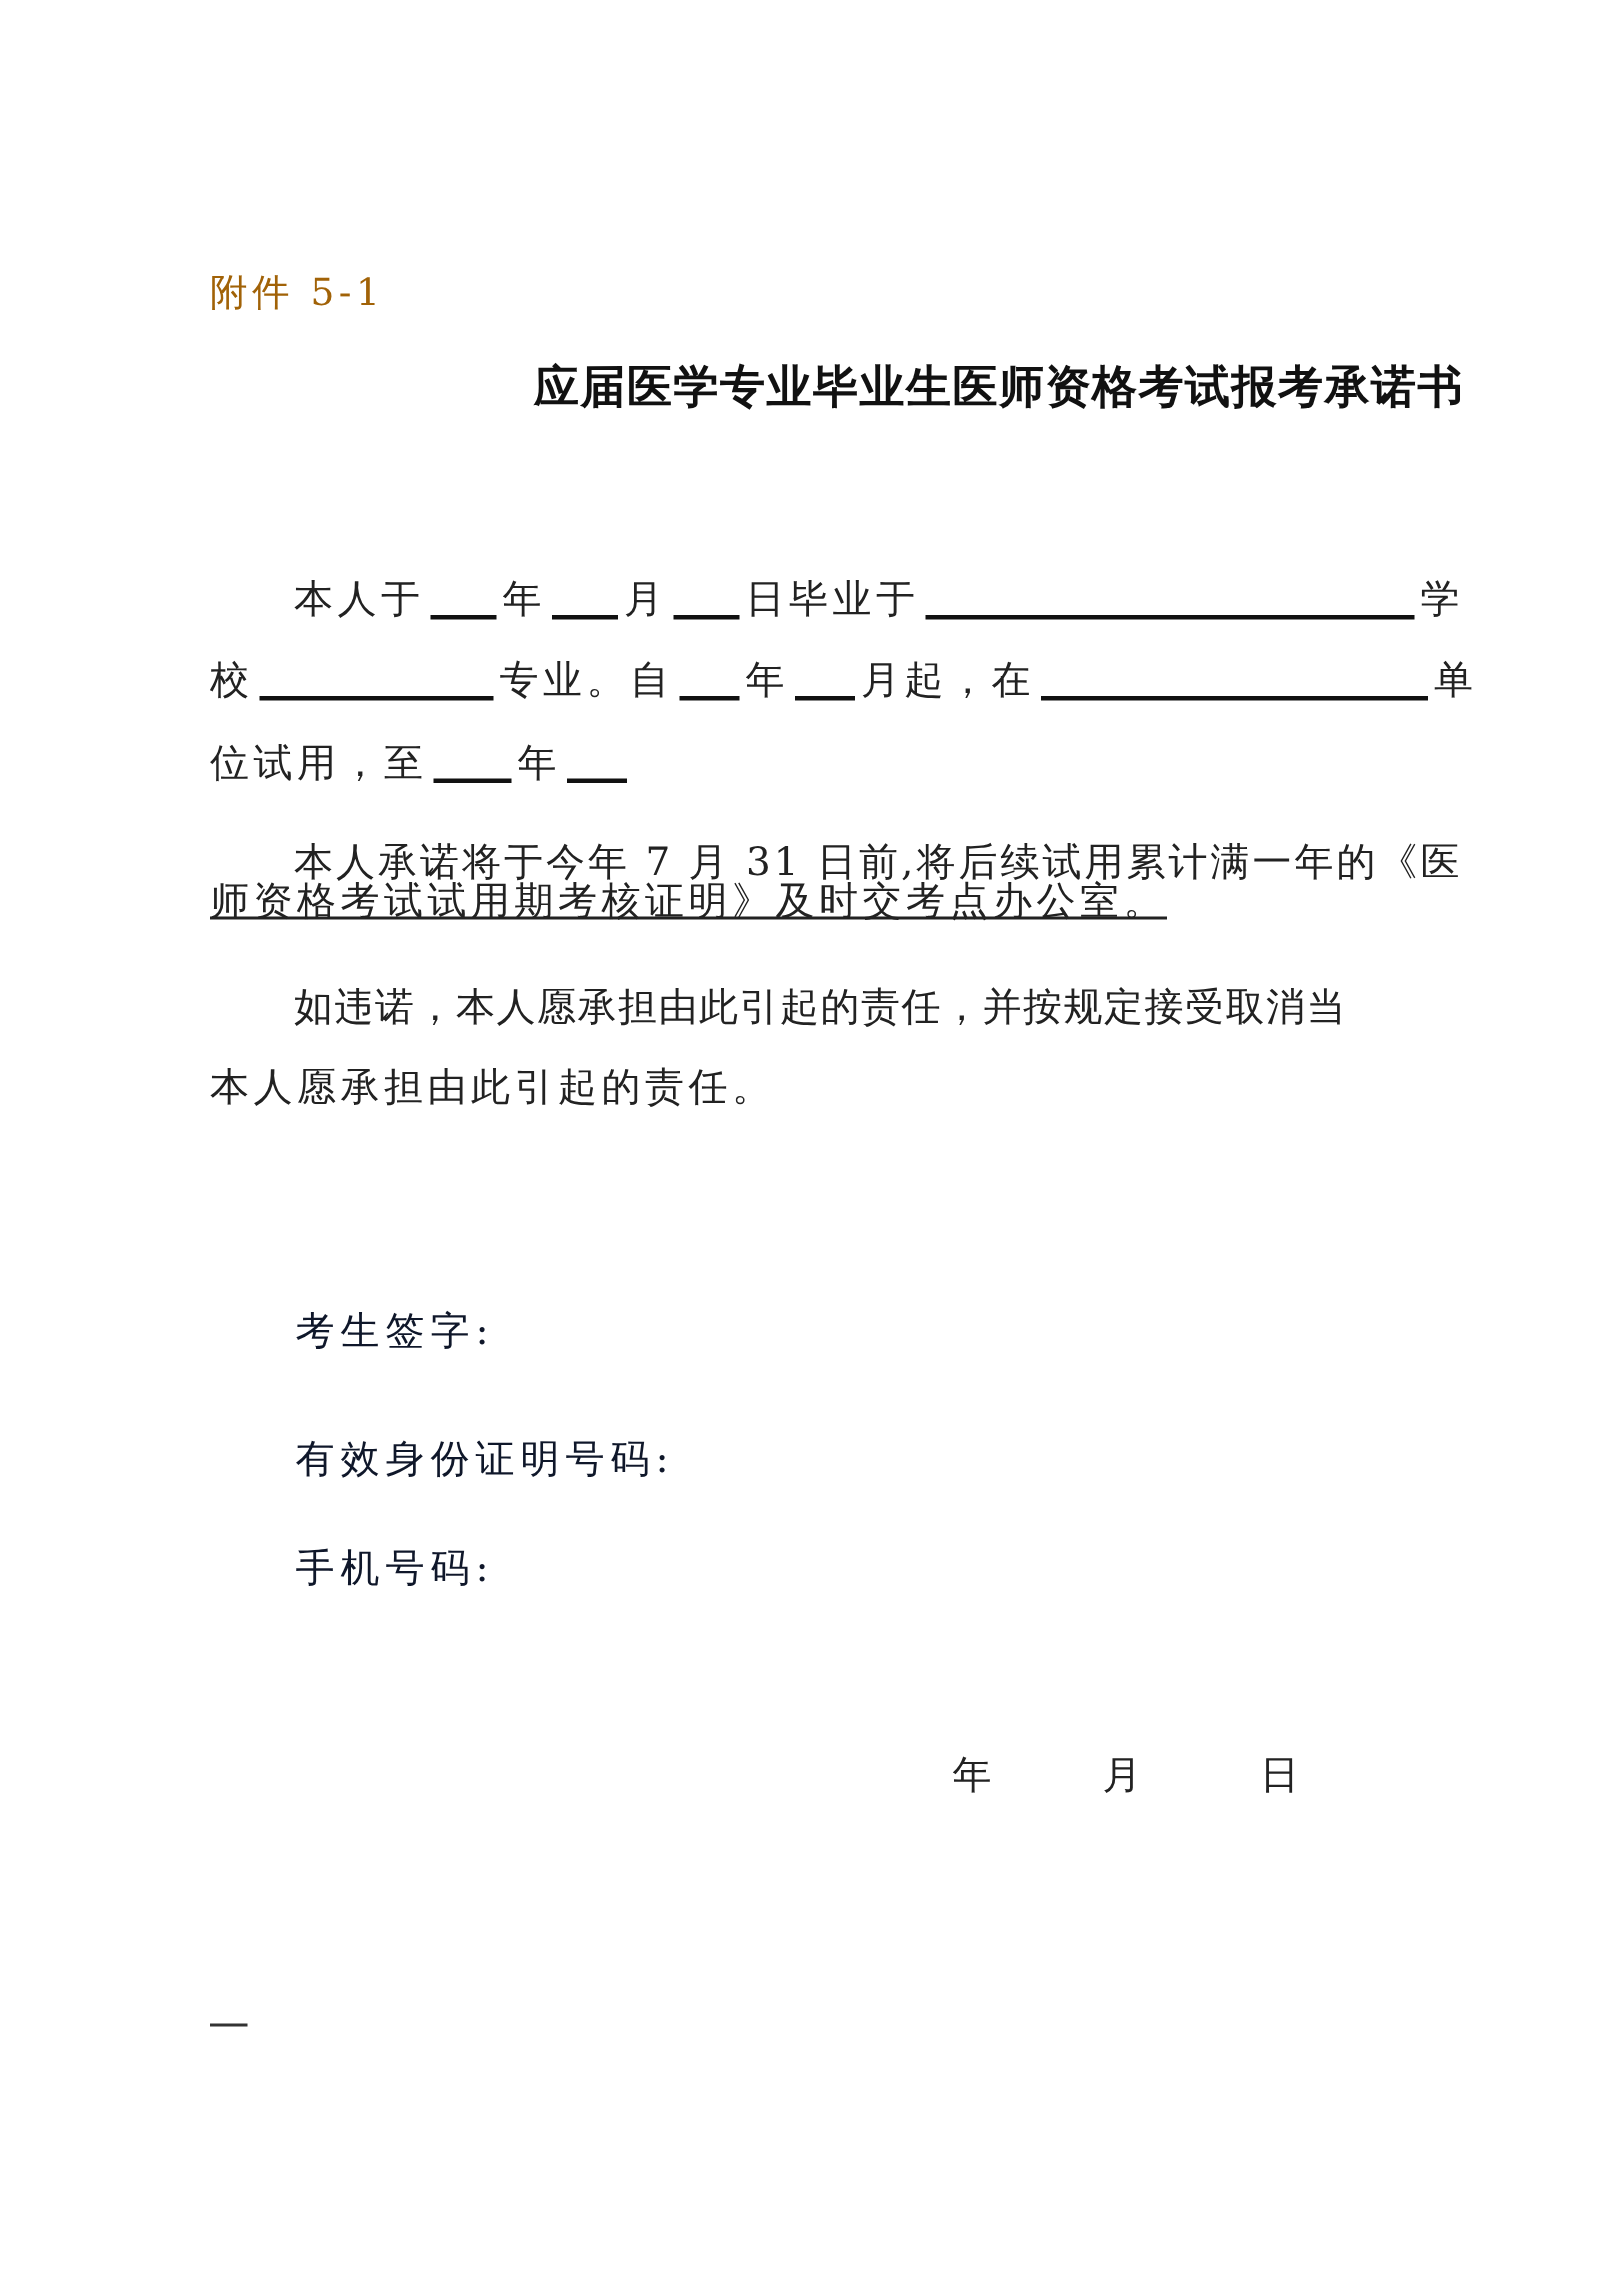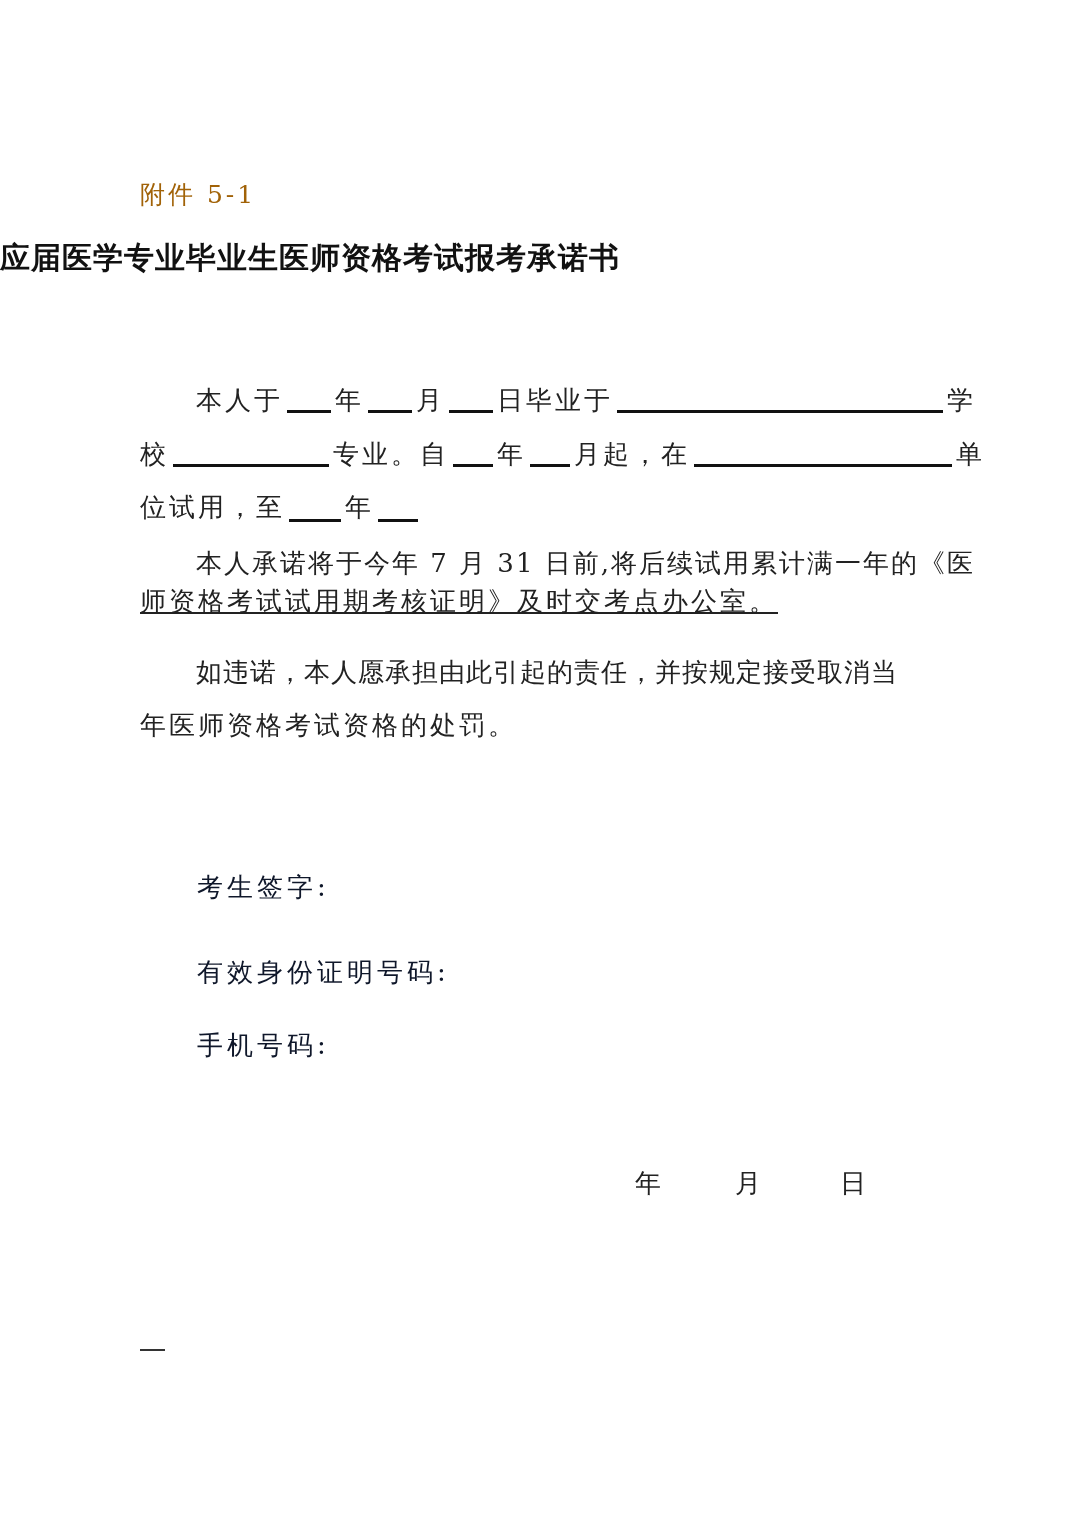--- a/index.html
+++ b/index.html
@@ -1,20 +1,20 @@
 <!DOCTYPE html>
 <html><head>
 <meta charset="utf-8">
 <style>
   html, body { margin: 0; padding: 0; background: #ffffff; }
   body { width: 1080px; height: 1527px; position: relative; overflow: hidden;
          font-family: "DejaVu Serif", "Liberation Serif", serif; color: #1a1a1a; }
   .abs { position: absolute; white-space: nowrap; }
   .attachment { left: 140px; top: 178px; font-size: 25px; letter-spacing: 3px; color: #a16207; }
-  .title { left: 0; width: 976px; top: 238px; text-align: left; font-family: "DejaVu Sans", "Liberation Sans", sans-serif;
+  .title { left: 0; width: 976px; top: 238px; text-align: right; font-family: "DejaVu Sans", "Liberation Sans", sans-serif;
            font-size: 30px; font-weight: bold; letter-spacing: 1px; color: #111; }
   .line { left: 140px; font-size: 26px; letter-spacing: 3px; color: #222; height: 34px; line-height: 34px; }
   .blank { display: inline-block; border-bottom: 3px solid #111; height: 24px; vertical-align: bottom; margin: 0 4px 4px 4px; }
   .justify { width: 812px; display: flex; justify-content: space-between; align-items: flex-end; }
   .justify span { display: inline-block; }
   .sig { left: 197px; font-size: 26px; letter-spacing: 4px; color: #0f172a; }
   .date-part { font-size: 26px; color: #222; }
   .footer-dash { left: 140px; top: 1349px; width: 25px; height: 2px; background: #333; }
 </style>
 </head>
@@ -50,32 +50,32 @@
       <span class="blank" style="width:40px;"></span>
       <span>年</span>
       <span class="blank" style="width:40px;"></span>
       <span>月起，在</span>
       <span class="blank" style="width:258px;"></span>
     </span>
     <span>单</span>
   </div>
 </div>
 
-<div class="abs line" style="top:492px; display:flex; align-items:flex-end;font-family:Liberation Mono, monospace;">
+<div class="abs line" style="top:492px; display:flex; align-items:flex-end;">
   <span>位试用，至</span>
   <span class="blank" style="width:52px;"></span>
   <span>年</span>
   <span class="blank" style="width:40px;"></span>
 </div>
 
-<div class="abs line" style="top:546px; left:196px; letter-spacing:2px;">本人承诺将于今年 7 月 31 日前,将后续试用累计满一年的《医</div>
+<div class="abs line" style="top:558px; left:196px; letter-spacing:2px;">本人承诺将于今年 7 月 31 日前,将后续试用累计满一年的《医</div>
 <div class="abs line" style="top:584px; letter-spacing:3px;text-decoration:underline;">师资格考试试用期考核证明》及时交考点办公室。</div>
 
 <div class="abs line" style="top:655px; left:196px; letter-spacing:1px;">如违诺，本人愿承担由此引起的责任，并按规定接受取消当</div>
-<div class="abs line" style="top:708px; letter-spacing:3px;">年医师资格考试资格的处罚。</div>
+<div class="abs line" style="top:708px; letter-spacing:3px;">本人愿承担由此引起的责任。</div>
 
 <div class="abs sig" style="top:870px;">考生签字:</div>
 <div class="abs sig" style="top:955px;">有效身份证明号码:</div>
 <div class="abs sig" style="top:1028px;">手机号码:</div>
 
 <div class="abs date-part" style="left:635px; top:1166px;">年</div>
 <div class="abs date-part" style="left:735px; top:1166px;">月</div>
 <div class="abs date-part" style="left:840px; top:1166px;">日</div>
 
 <div class="abs footer-dash"></div>

